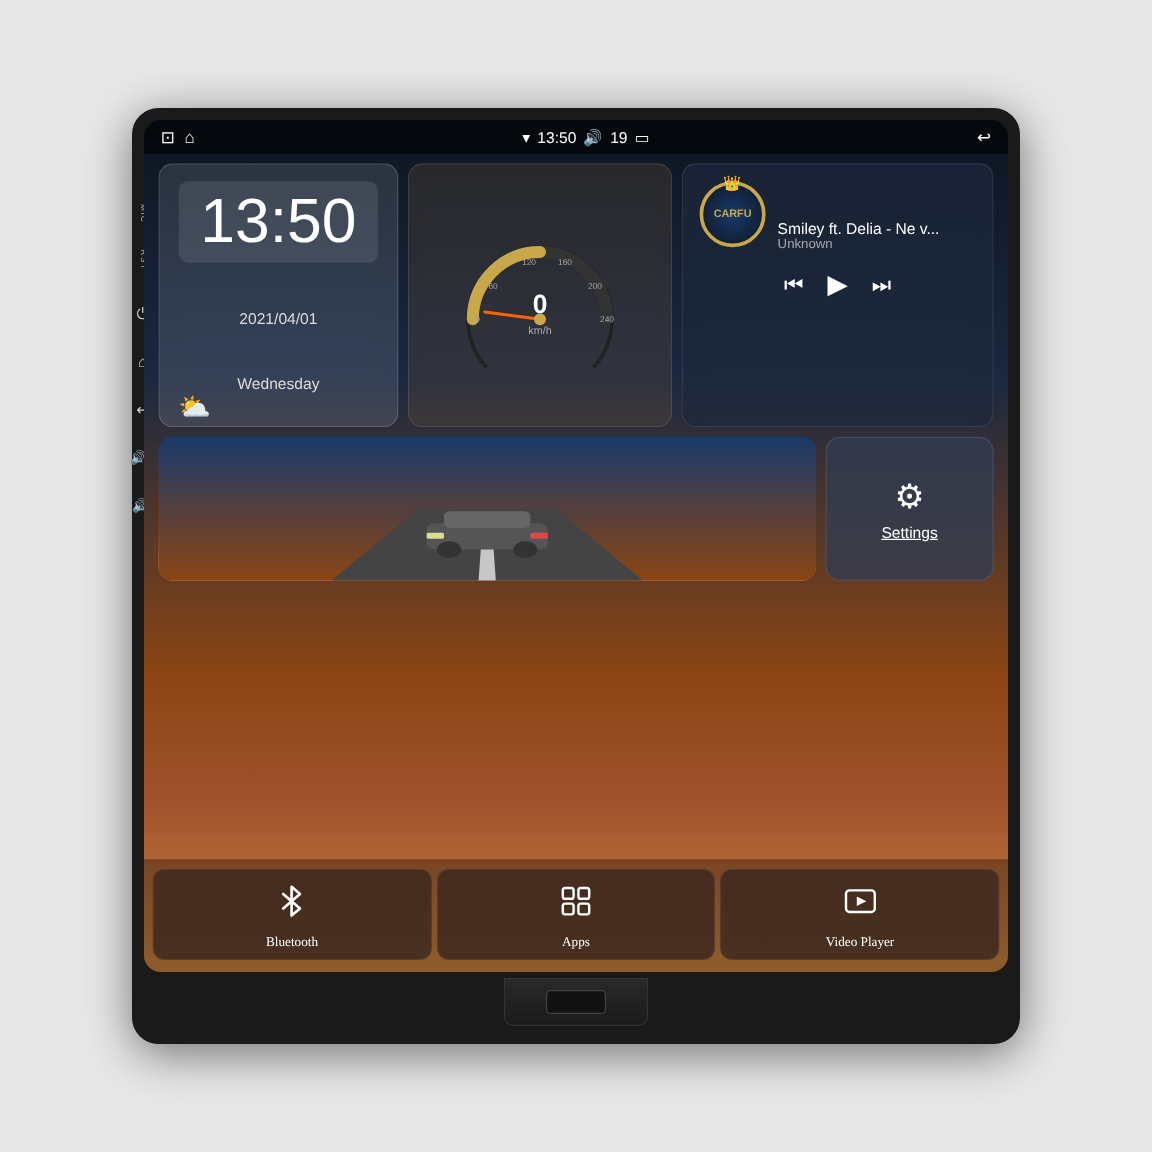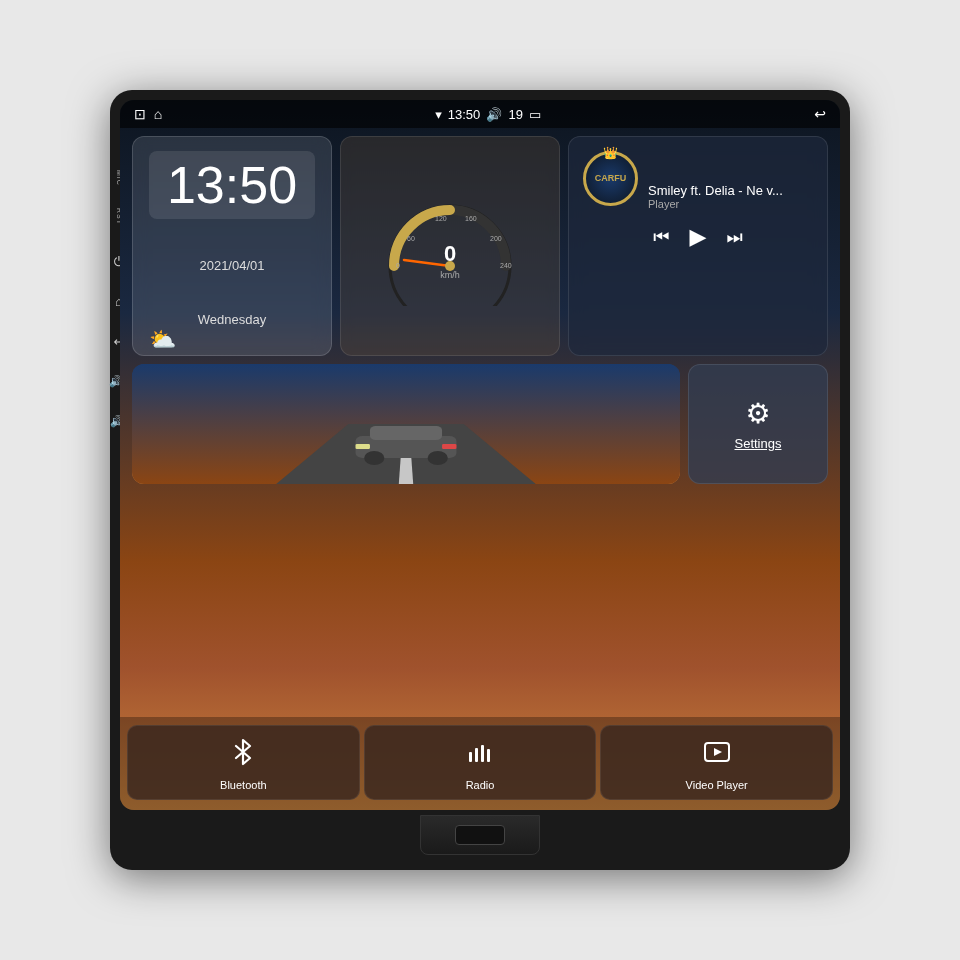--- a/index.html
+++ b/index.html
@@ -292,20 +292,21 @@
     }
 
     
     .bottom-bar {
       display: flex;
       gap: 4px;
       padding: 8px 7px 10px;
       background: rgba(0,0,0,0.3);
       position: relative;
       z-index: 5;
+      font-family: Liberation Serif, serif;
     }
 
     .bottom-btn {
       flex: 1;
       background: rgba(60,40,30,0.85);
       border-radius: 10px;
       display: flex;
       flex-direction: column;
       align-items: center;
       justify-content: center;
@@ -444,21 +445,21 @@
           </div>
 
           <div class="music-widget">
             <div class="music-top">
               <div class="music-logo" style="position:relative;">
                 <span>CARFU</span>
                 <div class="crown">👑</div>
               </div>
               <div class="music-info">
                 <div class="music-track">Smiley ft. Delia - Ne v...</div>
-                <div class="music-artist">Player</div>
+                <div class="music-artist">Unknown</div>
               </div>
             </div>
             <div class="music-controls">
               <button class="ctrl-btn">⏮</button>
               <button class="ctrl-btn play-btn">▶</button>
               <button class="ctrl-btn">⏭</button>
             </div>
           </div>
 
         </div>
@@ -503,32 +504,32 @@
 
         <div class="bottom-btn">
           <span class="bottom-btn-icon">
             <svg width="28" height="28" viewBox="0 0 28 28">
               <polyline points="7,8 21,20 14,26 14,2 21,8 7,20" fill="none" stroke="white" stroke-width="2.2" stroke-linecap="round" stroke-linejoin="round"></polyline>
             </svg>
           </span>
           <span class="bottom-btn-label">Bluetooth</span>
         </div>
 
+
         <div class="bottom-btn">
           <span class="bottom-btn-icon">
             <svg width="28" height="28" viewBox="0 0 28 28">
-              <rect x="3" y="14" width="3" height="10" rx="1" fill="white"></rect>
-              <rect x="9" y="10" width="3" height="14" rx="1" fill="white"></rect>
-              <rect x="15" y="7" width="3" height="17" rx="1" fill="white"></rect>
-              <rect x="21" y="11" width="3" height="13" rx="1" fill="white"></rect>
+              <rect x="3" y="3" width="9" height="9" rx="2" fill="none" stroke="white" stroke-width="2"></rect>
+              <rect x="16" y="3" width="9" height="9" rx="2" fill="none" stroke="white" stroke-width="2"></rect>
+              <rect x="3" y="16" width="9" height="9" rx="2" fill="none" stroke="white" stroke-width="2"></rect>
+              <rect x="16" y="16" width="9" height="9" rx="2" fill="none" stroke="white" stroke-width="2"></rect>
             </svg>
           </span>
-          <span class="bottom-btn-label">Radio</span>
-        </div>
-
+          <span class="bottom-btn-label">Apps</span>
+        </div>
 
         <div class="bottom-btn">
           <span class="bottom-btn-icon">
             <svg width="28" height="28" viewBox="0 0 28 28">
               <rect x="2" y="5" width="24" height="18" rx="3" fill="none" stroke="white" stroke-width="2"></rect>
               <polygon points="11,10 11,18 19,14" fill="white"></polygon>
             </svg>
           </span>
           <span class="bottom-btn-label">Video Player</span>
         </div>

